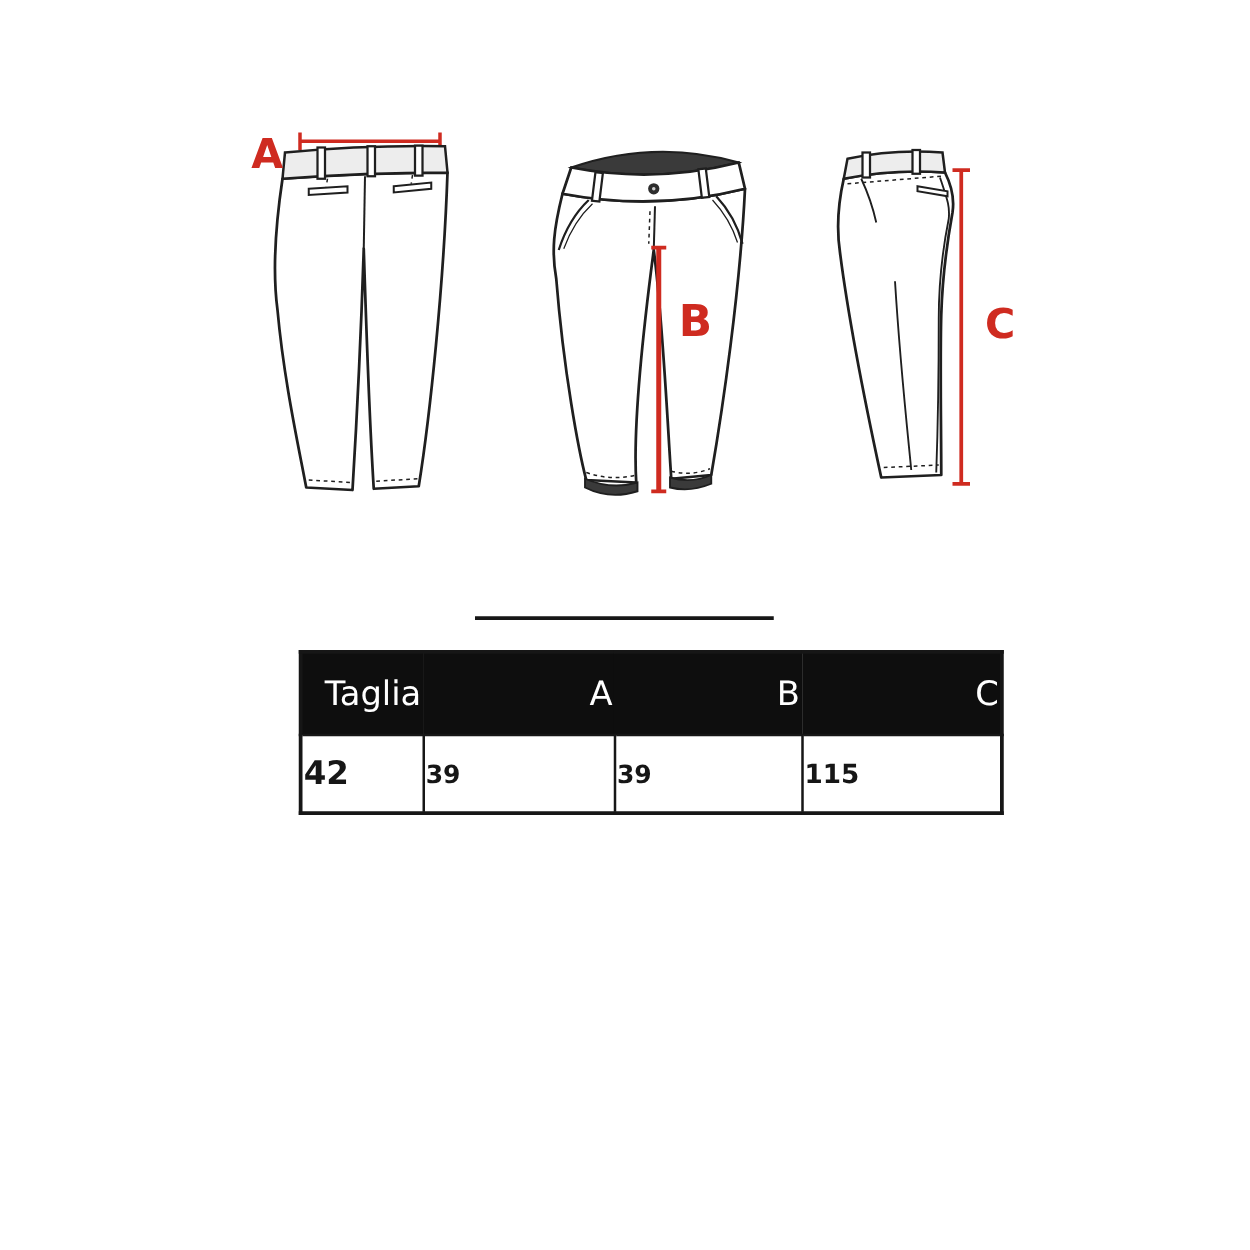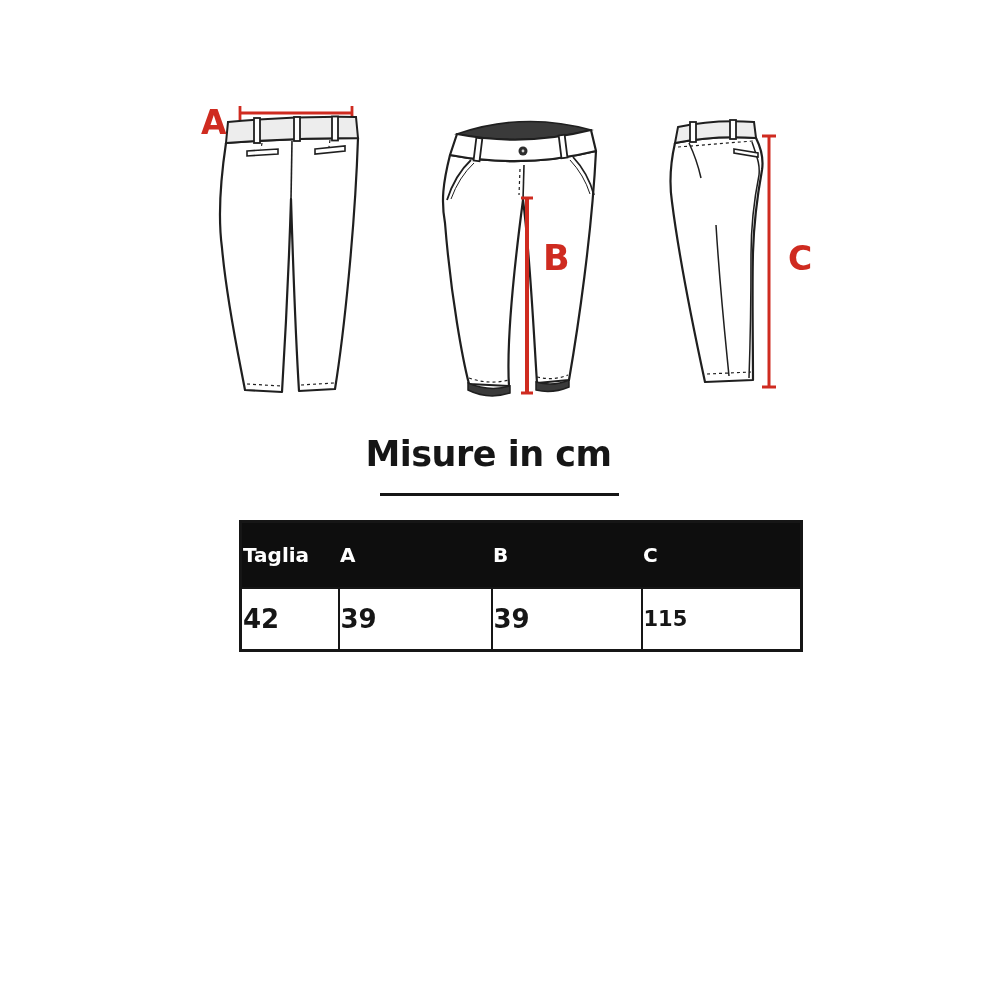--- a/index.html
+++ b/index.html
@@ -35,32 +35,32 @@
     background:var(--ink,#161616);
   }
   table.size-table{
     position:absolute;left:239px;top:520px;width:561px;
     border-collapse:collapse;table-layout:fixed;
     border:3px solid var(--ink,#161616);
   }
   table.size-table th{
     background:var(--headerBg,#0e0e0e);
     color:var(--headerText,#fff);
-    height:62px;font-size:20px;font-weight:700;
-    text-align:left;vertical-align:middle;
+    height:62px;font-size:27px;font-weight:400;
+    text-align:right;vertical-align:middle;
     border:1px solid var(--headerBg,#0e0e0e);
   }
   table.size-table td{
     background:#fff;height:58px;
     border:2px solid var(--ink,#161616);
     vertical-align:middle;
     font-weight:700;
   }
   td.size-col{font-size:26px;font-weight:800;}
-  td.val-ab{font-size:26px;}
+  td.val-ab{font-size:20px;}
   td.val-c{font-size:21px;}
   svg .ln{stroke:var(--artStroke,#1f1f1f);fill:none;}
   svg .body{fill:#fff;stroke:var(--artStroke,#1f1f1f);stroke-width:2.2;stroke-linejoin:round;}
   svg .band{fill:var(--artBand,#ededed);stroke:var(--artStroke,#1f1f1f);stroke-width:2;}
   svg .loop{fill:#fff;stroke:var(--artStroke,#1f1f1f);stroke-width:1.8;}
   svg .welt{fill:#fff;stroke:var(--artStroke,#1f1f1f);stroke-width:1.6;}
   svg .dash{stroke:var(--artStroke,#1f1f1f);fill:none;stroke-width:1.2;stroke-dasharray:3 3;}
   svg .darkfill{fill:var(--artDark,#3a3a3a);stroke:var(--artStroke,#1f1f1f);stroke-width:1.5;}
 </style>
 </head>
@@ -146,21 +146,20 @@
     <path class="dash" d="M49,264 L93,262"></path>
 
     <g class="accent-stroke" fill="none">
       <line x1="111" y1="26" x2="111" y2="277" stroke-width="3"></line>
       <line x1="104" y1="26" x2="118" y2="26" stroke-width="3"></line>
       <line x1="104" y1="277" x2="118" y2="277" stroke-width="3"></line>
     </g>
   </svg>
   <div class="meas-label" id="label-c">C</div>
 
-  <div class="page-title">Misure in cm</div>
   <div class="title-underline"></div>
 
   <table class="size-table">
     <colgroup>
       <col style="width:98px">
         <col style="width:153px">
         <col style="width:150px">
         <col style="width:160px">
     </colgroup>
     <thead>

